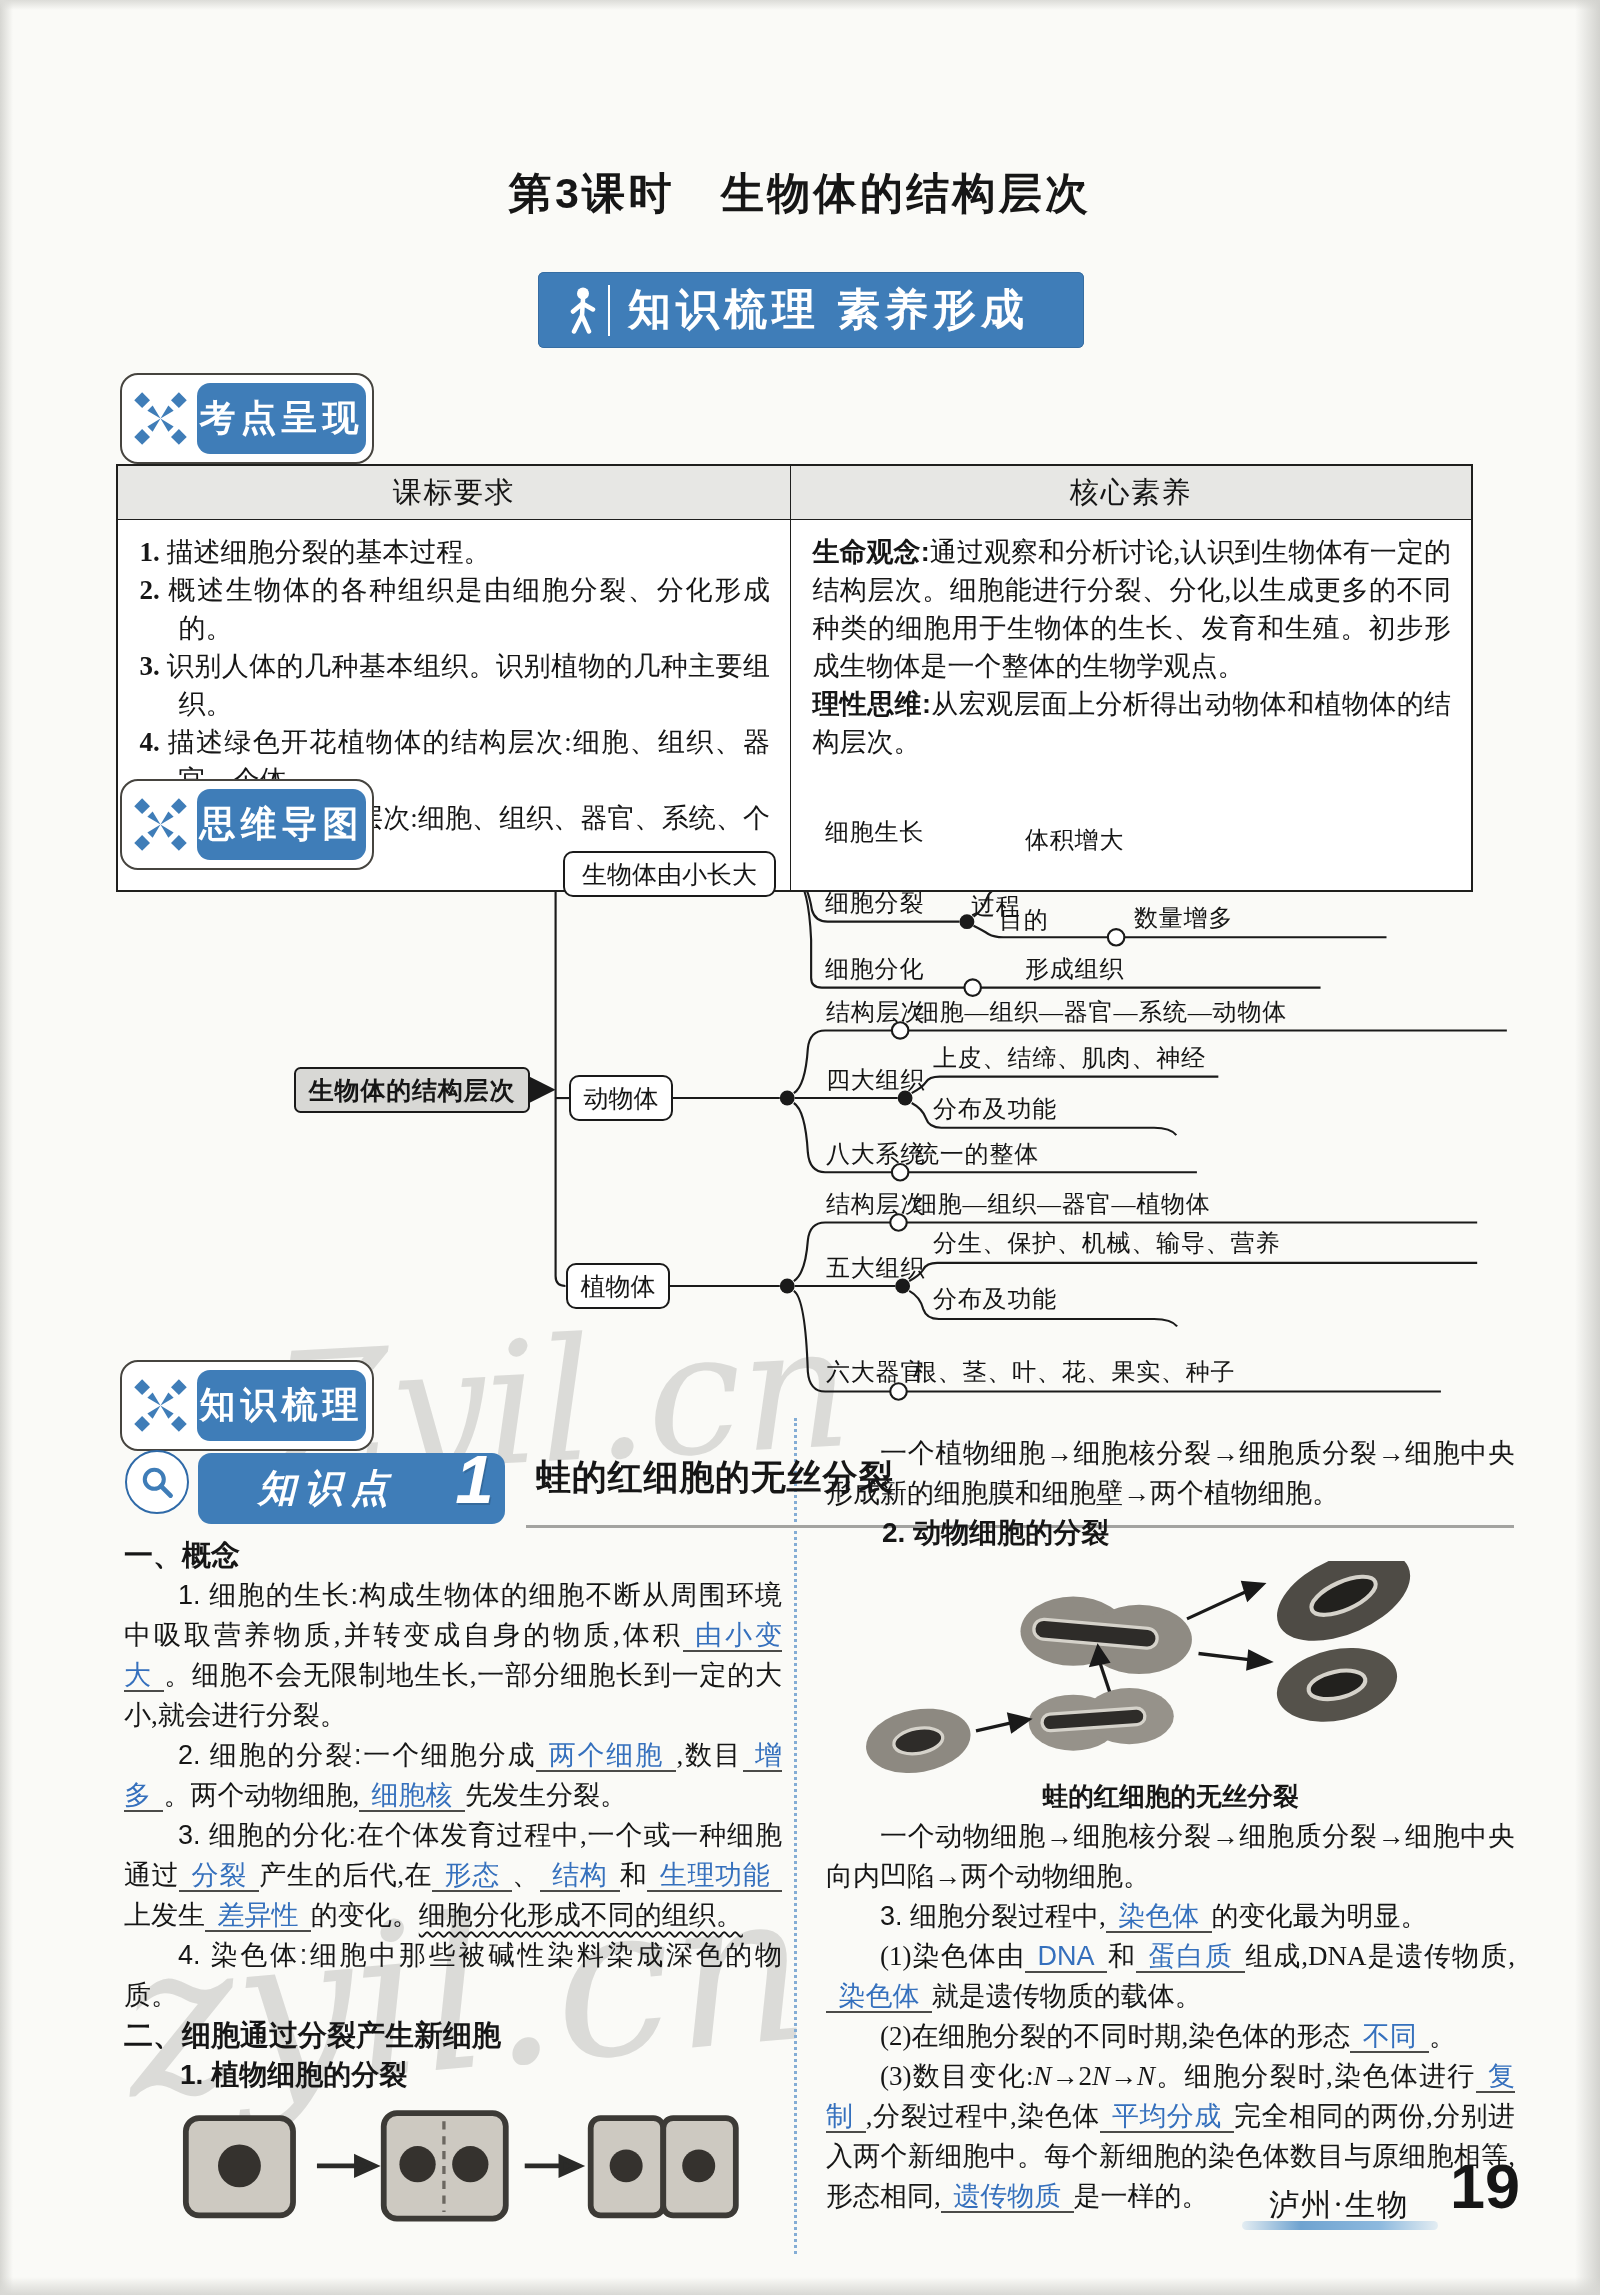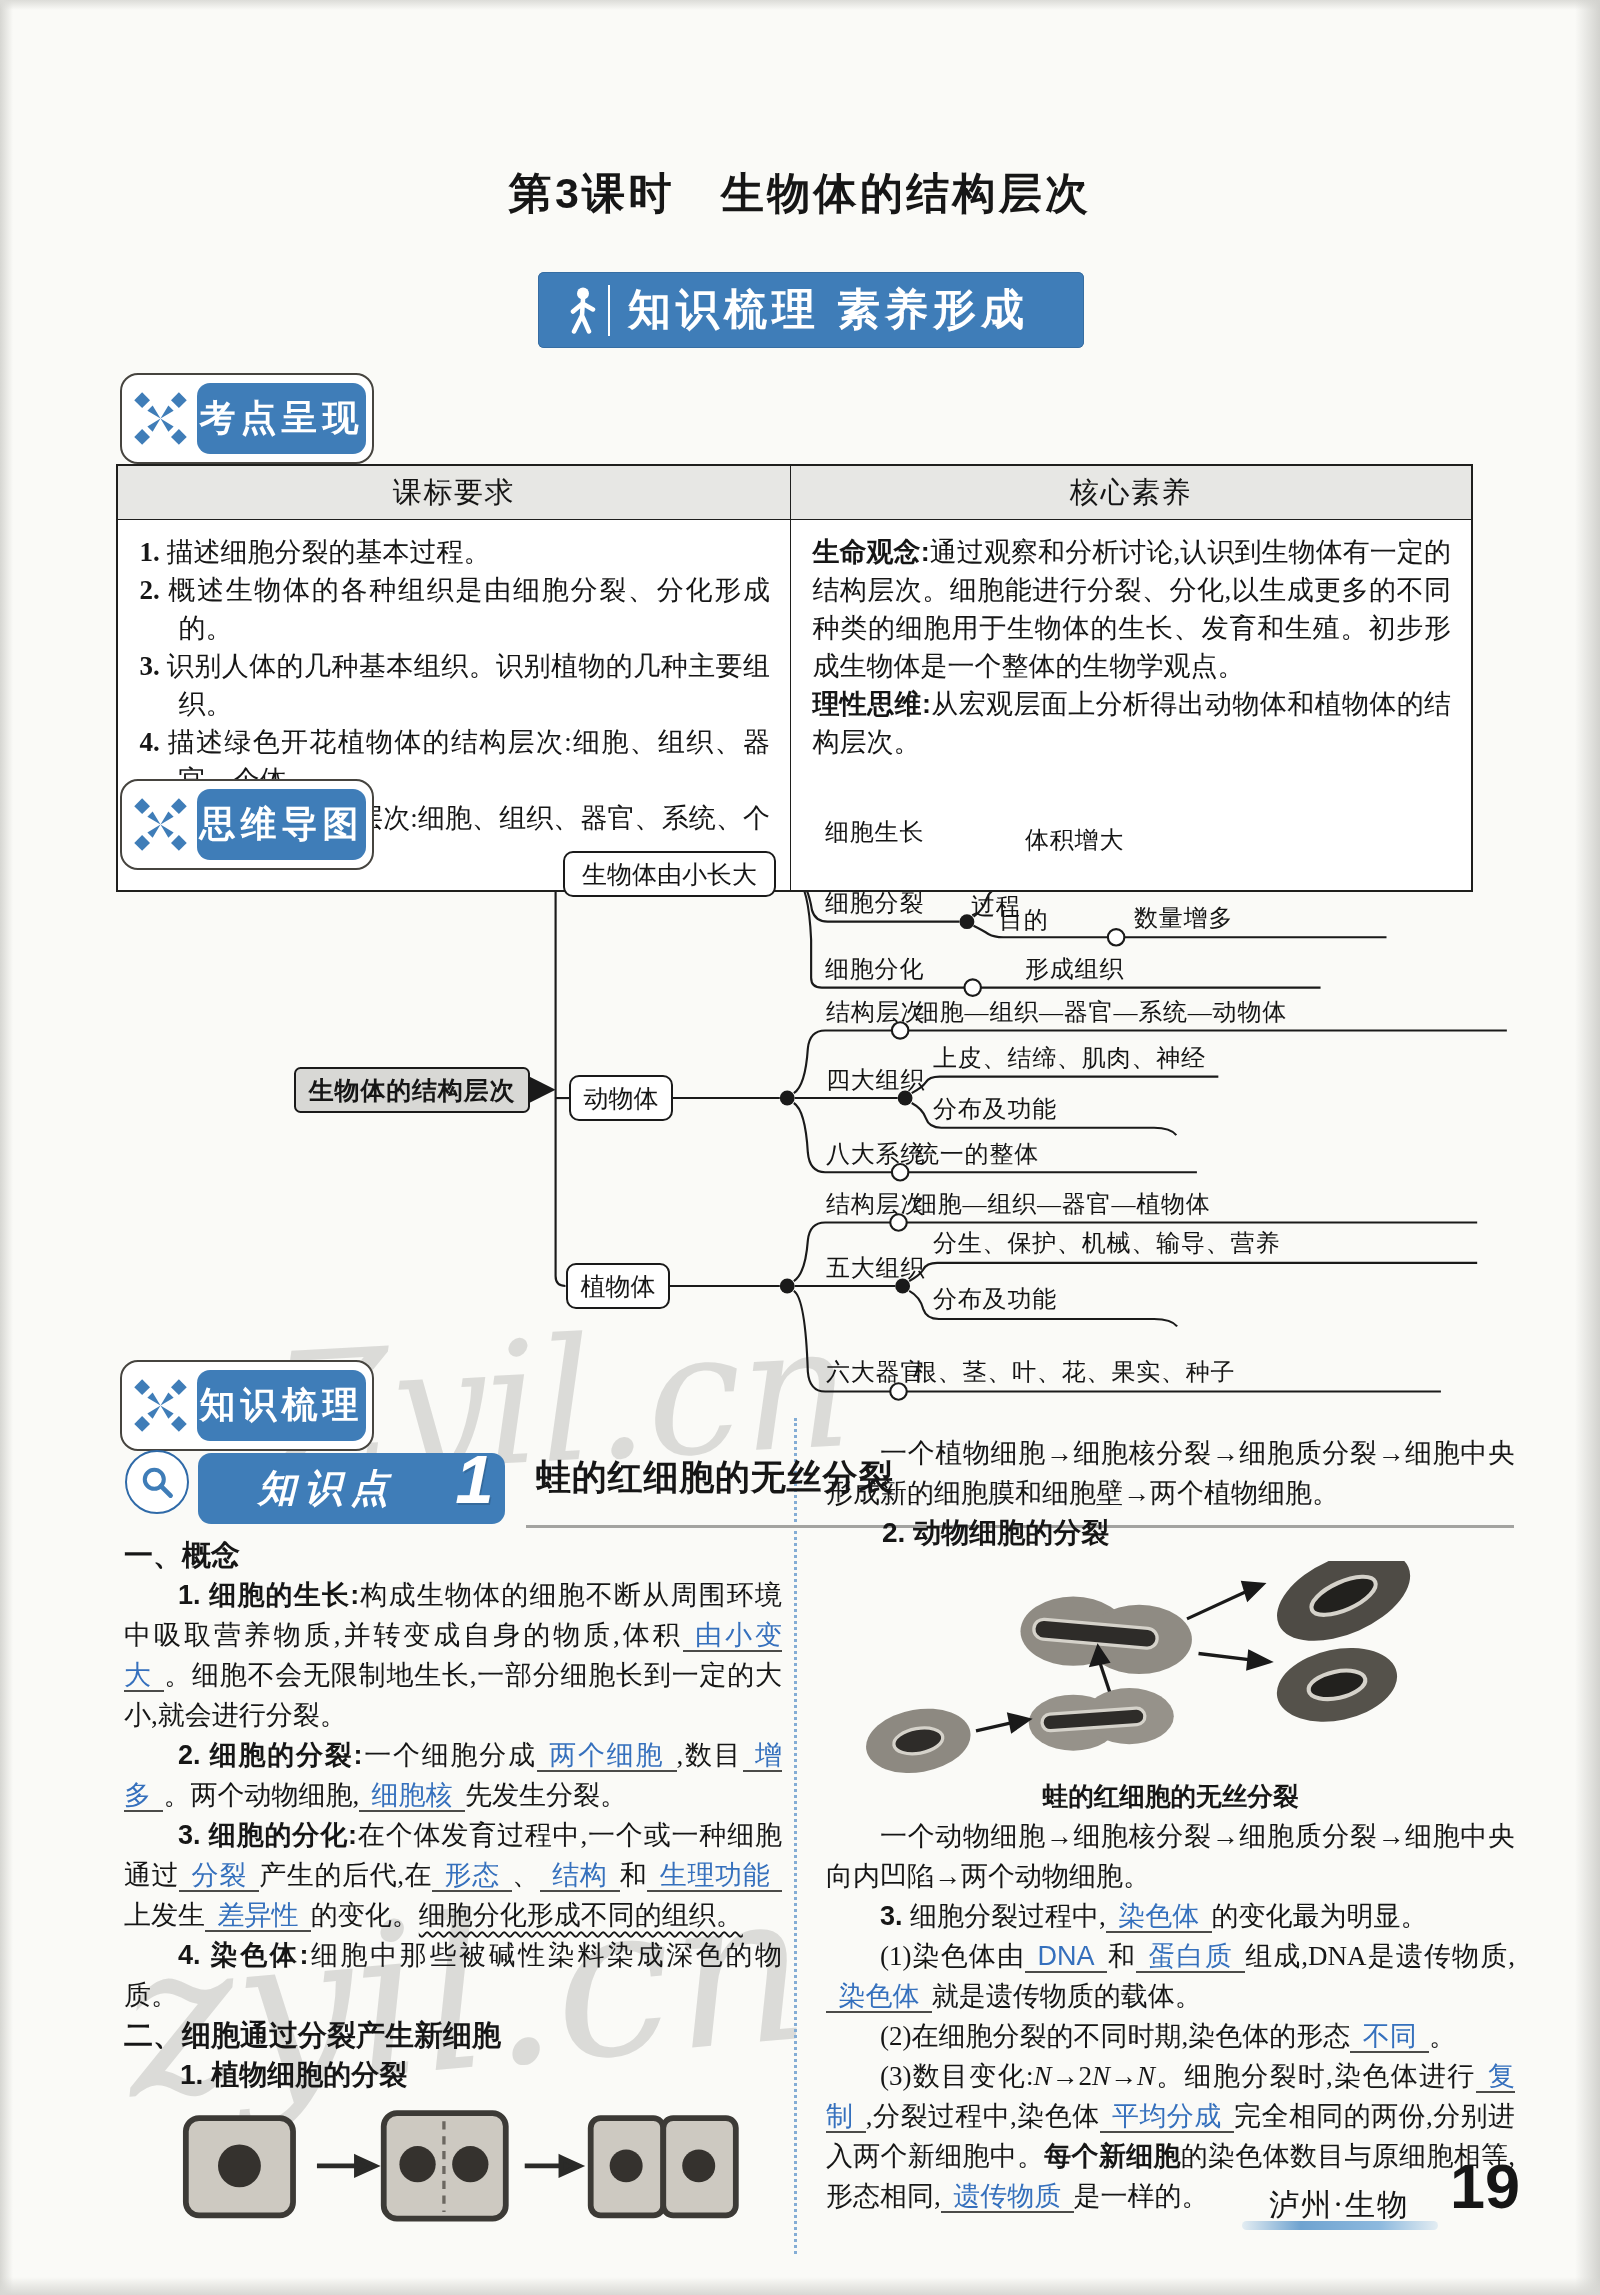--- a/index.html
+++ b/index.html
@@ -79,21 +79,21 @@
   .kp-title{left:536px;top:1454px;font-family:"Liberation Sans","DejaVu Sans",sans-serif;font-weight:700;font-size:35px;z-index:3;letter-spacing:0.8px;}
   .kp-underline{left:526px;top:1525px;width:988px;height:2.5px;background:#a3a3a0;z-index:2;}
 
   
   .col{z-index:2;font-size:27px;line-height:40px;}
   .col-left{left:124px;top:1535px;width:658px;}
   .col-right{left:826px;top:1433px;width:689px;}
   .para{text-indent:2em;text-align:justify;}
   .h-sans{font-family:"Liberation Sans","DejaVu Sans",sans-serif;font-weight:700;font-size:29px;}
   .h-indent{text-indent:2em;}
-  .sg-b{font-family:"Liberation Sans","DejaVu Sans",sans-serif;font-weight:700;}
+  .sg-b{font-family:"Liberation Sans","DejaVu Sans",sans-serif;font-weight:400;}
   .sg-a{color:var(--ans);border-bottom:2.5px solid #4b4b49;padding:0 12.4px;font-family:"Liberation Sans","DejaVu Sans",sans-serif;}
   .sg-w{text-decoration:underline;text-decoration-style:wavy;text-decoration-thickness:1.6px;text-underline-offset:6.6px;}
   .sg-i{font-style:italic;}
   .fig{display:block;margin:8.2px 0 0 0;}
   .fig-caption{text-align:center;font-family:"Liberation Sans","DejaVu Sans",sans-serif;font-weight:700;font-size:25.6px;margin-top:1.6px;}
 
   .divider{left:794px;top:1418px;height:836px;width:0;border-left:3.3px dotted #84add5;z-index:1;}
 
   
   .footer-label{left:1235px;top:2185px;width:208px;text-align:center;font-size:30.5px;z-index:2;letter-spacing:1.6px;}

